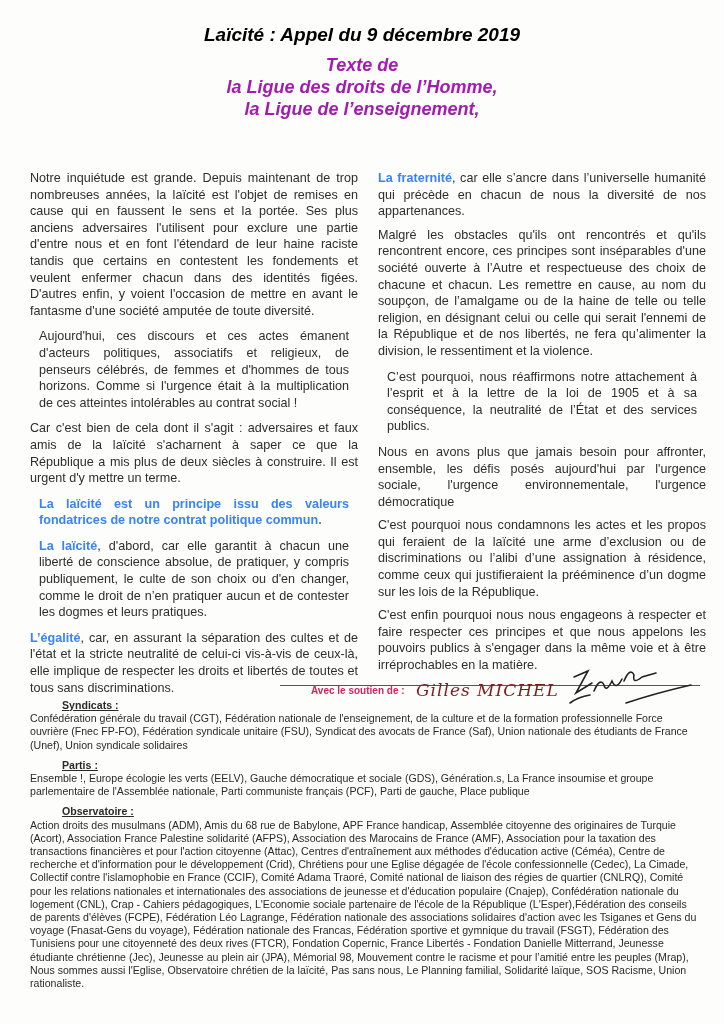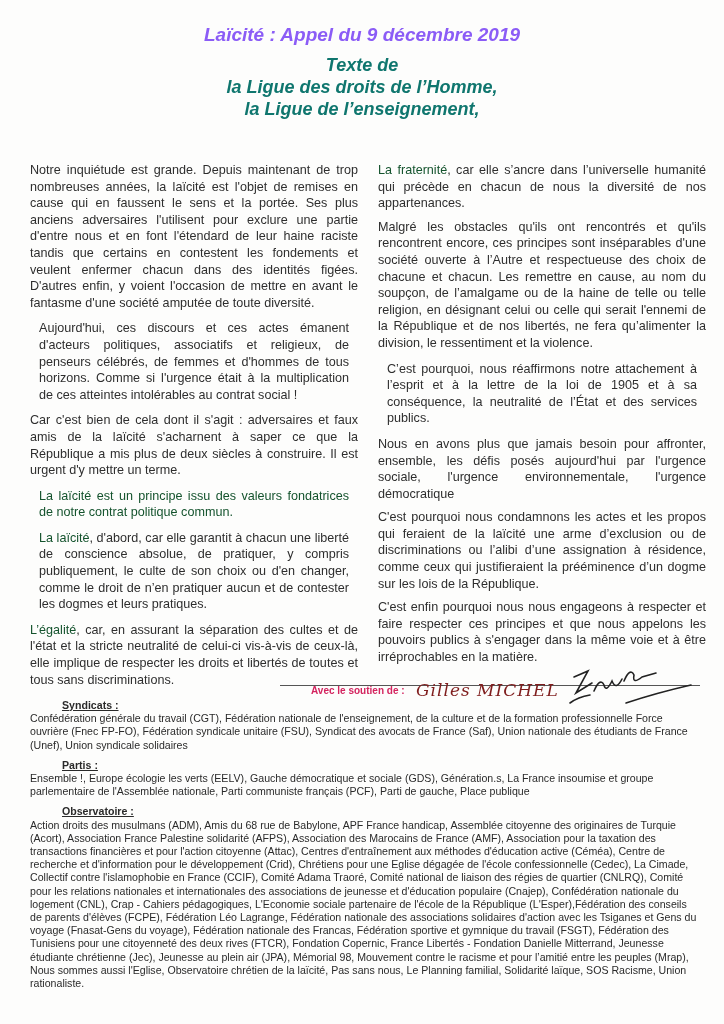--- a/index.html
+++ b/index.html
@@ -2,36 +2,36 @@
 <html><head>
 <meta charset="utf-8">
 <style>
   html, body { margin: 0; padding: 0; }
   body {
     width: 724px; height: 1024px; background: #fdfdfc; overflow: hidden;
     font-family: "Liberation Sans", sans-serif; color: #2e2e2e; position: relative;
   }
   .title {
     position: absolute; top: 24px; left: 0; width: 724px; text-align: center;
-    font-size: 19px; font-weight: bold; font-style: italic; color: #8b5cf6;
+    font-size: 19px; font-weight: bold; font-style: italic; color: #000000;
   }
   .subtitle {
     position: absolute; top: 54px; left: 0; width: 724px; text-align: center;
-    font-size: 18px; font-weight: bold; font-style: italic; color: #0f766e; line-height: 22px;
+    font-size: 18px; font-weight: bold; font-style: italic; color: #a21caf; line-height: 22px;
   }
   .subtitle div { margin: 0; }
   .col {
-    position: absolute; top: 162px; width: 328px;
+    position: absolute; top: 170px; width: 328px;
     font-size: 12.6px; line-height: 16.6px; text-align: justify;
   }
   .col.left { left: 30px; }
   .col.right { left: 378px; }
   .col p { margin: 0 0 7px 0; }
   .col p.tight { margin: 9px; }
-  .col b { font-weight: normal; color: #14532d; }
+  .col b { font-weight: bold; color: #3b82f6; }
   .divider {
     position: absolute; top: 685px; left: 280px; width: 420px; height: 1px; background: #555;
   }
   .support {
     position: absolute; top: 685px; left: 311px; font-size: 10px; font-weight: bold; color: #d4245f;
   }
   .signer {
     position: absolute; top: 680px; left: 416px; font-size: 17px; font-style: italic;
     font-family: "DejaVu Serif", serif; color: #7f1d1d; letter-spacing: 1px;
   }

